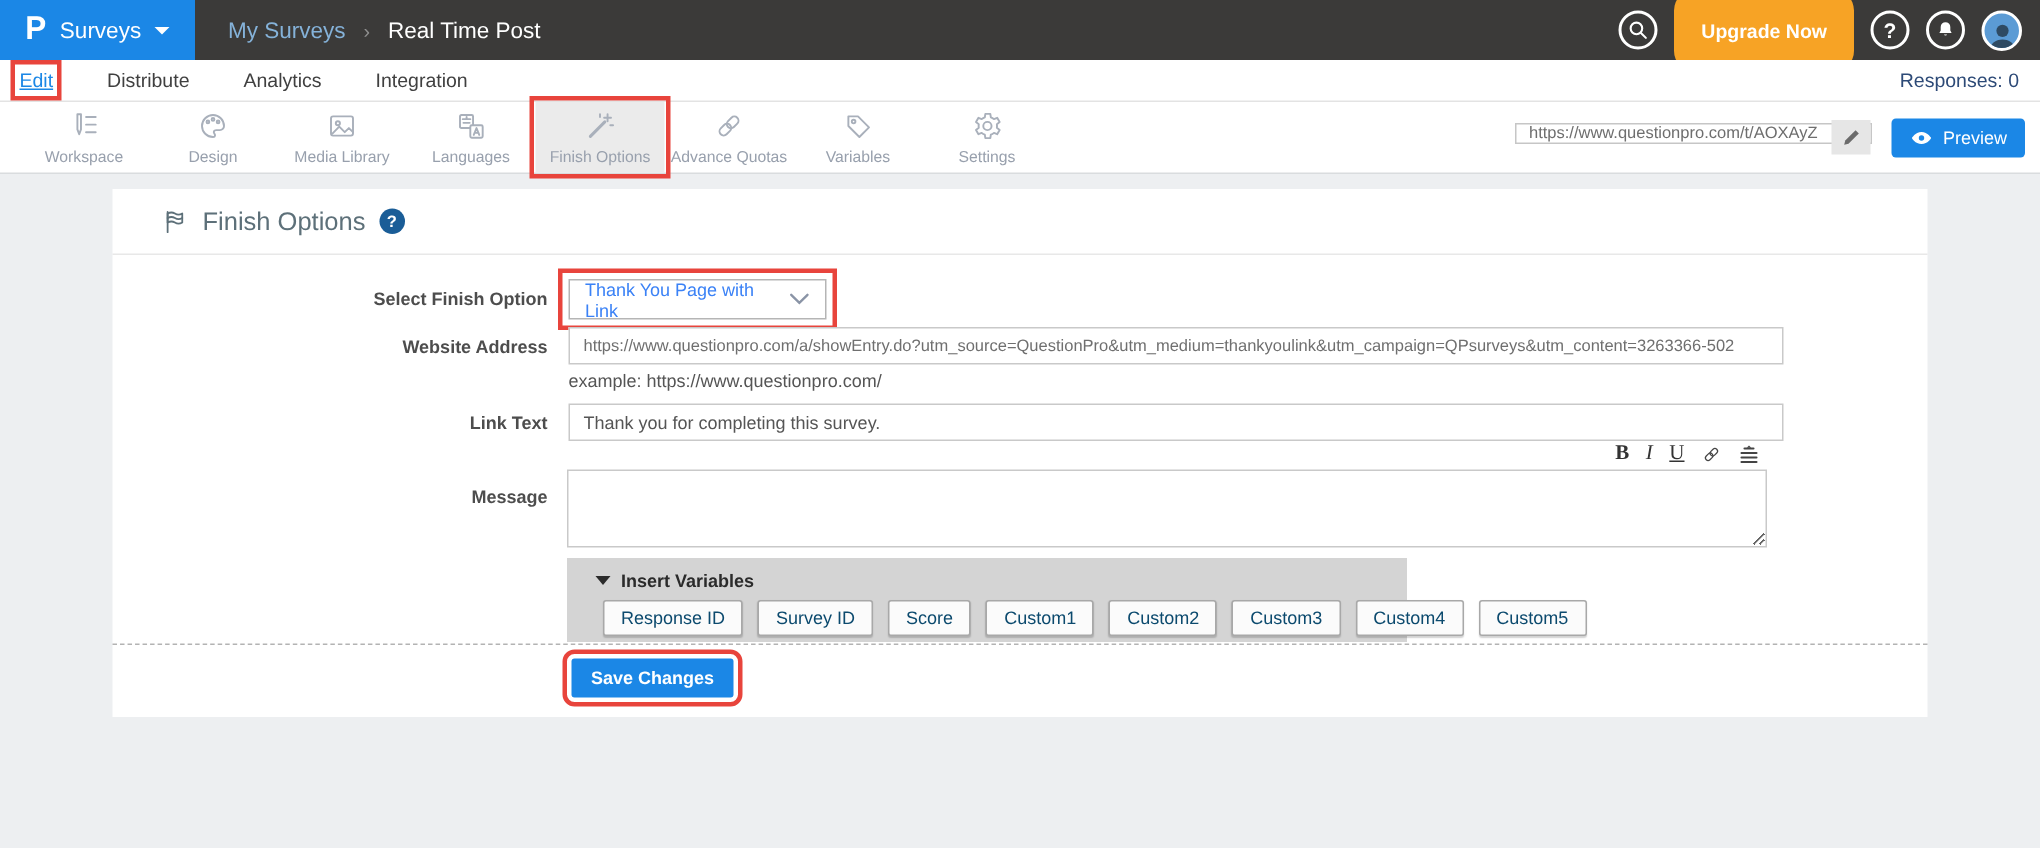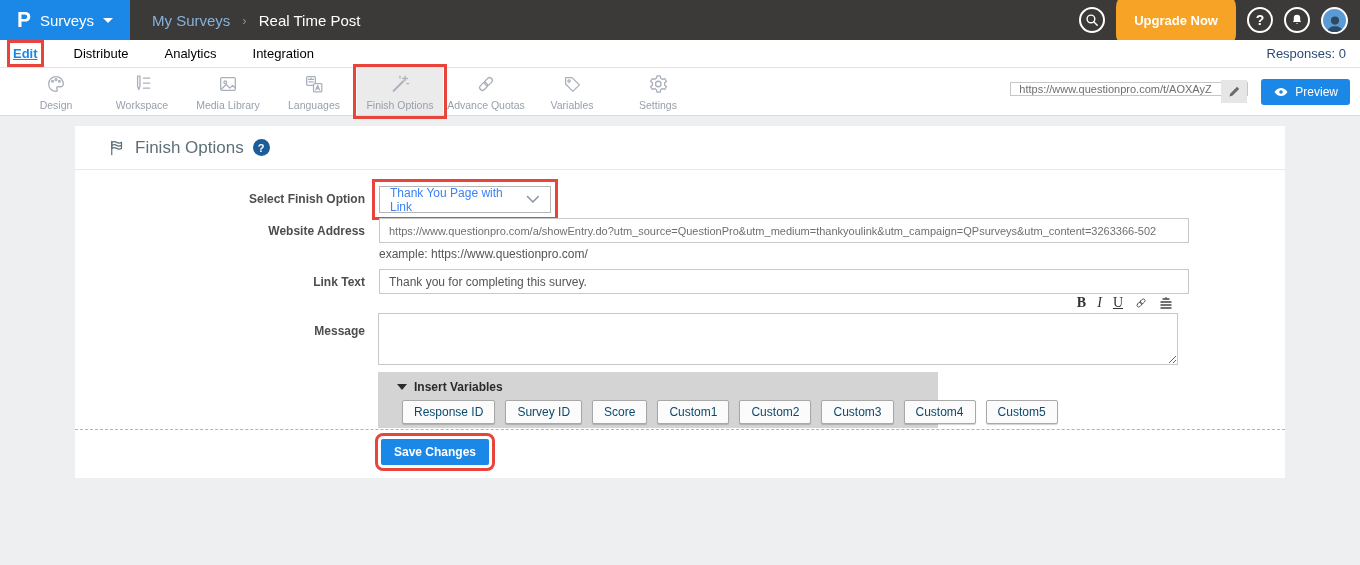--- a/index.html
+++ b/index.html
@@ -17,22 +17,22 @@
   .bc-sep { color:#8f8f8f; font-size:13px; }
   .bc-current { color:#ffffff; }
   .header-right { margin-left:auto; display:flex; align-items:center; gap:11px; padding-right:12px; }
   .hicon { width:26px; height:26px; border-radius:50%; border:2px solid #fff; color:#fff; display:flex; align-items:center; justify-content:center; cursor:pointer; font-weight:bold; font-size:14px; }
   .upgrade-btn { background:#f7a325; color:#fff; font-size:13px; font-weight:bold; border:none; border-radius:14px; padding:20px 18px; cursor:pointer; }
   .avatar { width:27px; height:27px; border-radius:50%; border:2px solid #fff; background:#5b9bd5; overflow:hidden; cursor:pointer; display:flex; align-items:flex-end; justify-content:center; }
 
   
   .navrow { position:absolute; left:0; top:40px; width:1360px; height:28px; background:#fff; border-bottom:1px solid #e3e3e3; display:flex; align-items:center; font-size:13px; }
   .navtabs { display:flex; align-items:center; gap:36px; padding-left:13px; }
-  .navtab { color:#000000; cursor:pointer; font-weight:500; }
-  .navtab.active { color:#1b87e6; text-decoration:underline;font-weight:bold; }
+  .navtab { color:#404040; cursor:pointer; font-weight:500; }
+  .navtab.active { color:#1b87e6; text-decoration:underline; }
   .tab-annotate { outline:3px solid #e8443c; outline-offset:3px; }
   .responses { margin-left:auto; padding-right:14px; color:#2d4a77; }
 
   
   .toolbar { position:absolute; left:0; top:68px; width:1360px; height:48px; background:#fff; border-bottom:1px solid #d9dcde; display:flex; align-items:stretch; }
   .toolbar-items { display:flex; padding-left:13px; }
   .titem { width:86px; display:flex; flex-direction:column; align-items:center; justify-content:center; gap:4px; cursor:pointer; }
   .titem .tlabel { font-size:10.5px; color:#98a0ad; white-space:nowrap; }
   .titem svg { stroke:#a9b0bb; fill:none; stroke-width:1.4; stroke-linecap:round; stroke-linejoin:round; }
   .titem.active { background:#ebebeb; }
@@ -126,33 +126,33 @@
     <span class="navtab">Analytics</span>
     <span class="navtab">Integration</span>
   </div>
   <span class="responses">Responses: 0</span>
 </div>
 
 <div class="toolbar">
   <div class="toolbar-items">
     <div class="titem">
       <svg width="22" height="22" viewBox="0 0 24 24">
+          <path d="M7.2 3.5h2.6v11l-1.3 3.5-1.3-3.5z"></path>
+          <path d="M13.5 5.5h7M13.5 11h7M13.5 16.5h7"></path>
+        </svg>
+      <span class="tlabel">Workspace</span>
+    </div>
+    <div class="titem">
+      <svg width="22" height="22" viewBox="0 0 24 24">
           <path d="M12 4a8 8 0 1 0 0 16c2 0 1.6-1.8.9-2.7-.7-.9-.2-2.3 1.3-2.3H17a3 3 0 0 0 3-3c0-4.4-3.6-8-8-8z"></path>
           <circle cx="8.3" cy="9" r="1"></circle>
           <circle cx="12" cy="7.2" r="1"></circle>
           <circle cx="15.7" cy="9" r="1"></circle>
         </svg>
       <span class="tlabel">Design</span>
-    </div>
-    <div class="titem">
-      <svg width="22" height="22" viewBox="0 0 24 24">
-          <path d="M7.2 3.5h2.6v11l-1.3 3.5-1.3-3.5z"></path>
-          <path d="M13.5 5.5h7M13.5 11h7M13.5 16.5h7"></path>
-        </svg>
-      <span class="tlabel">Workspace</span>
     </div>
     <div class="titem">
       <svg width="22" height="22" viewBox="0 0 24 24">
           <rect x="4" y="5" width="16" height="14" rx="1.5"></rect>
           <circle cx="9" cy="10" r="1.5"></circle>
           <path d="M5 17.5l5-5 4 4 3-3 3 3"></path>
         </svg>
       <span class="tlabel">Media Library</span>
     </div>
     <div class="titem">

